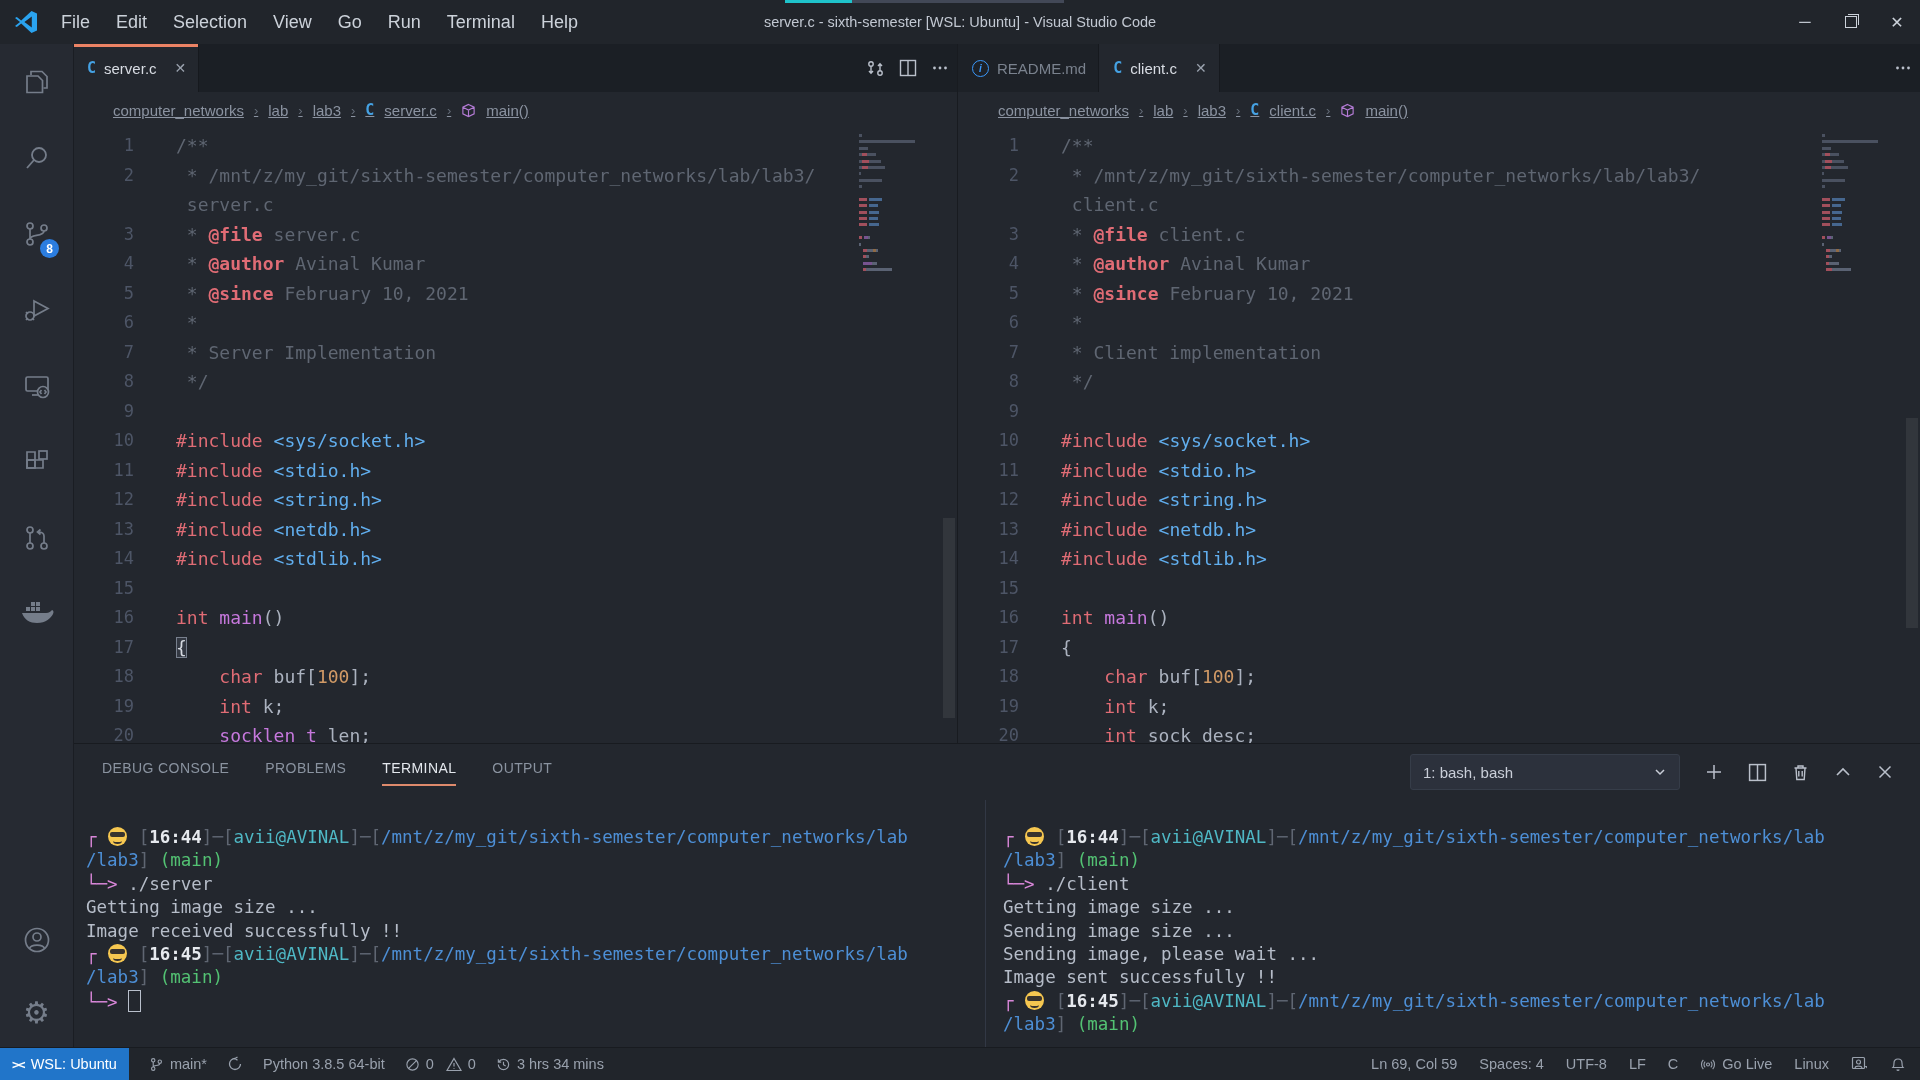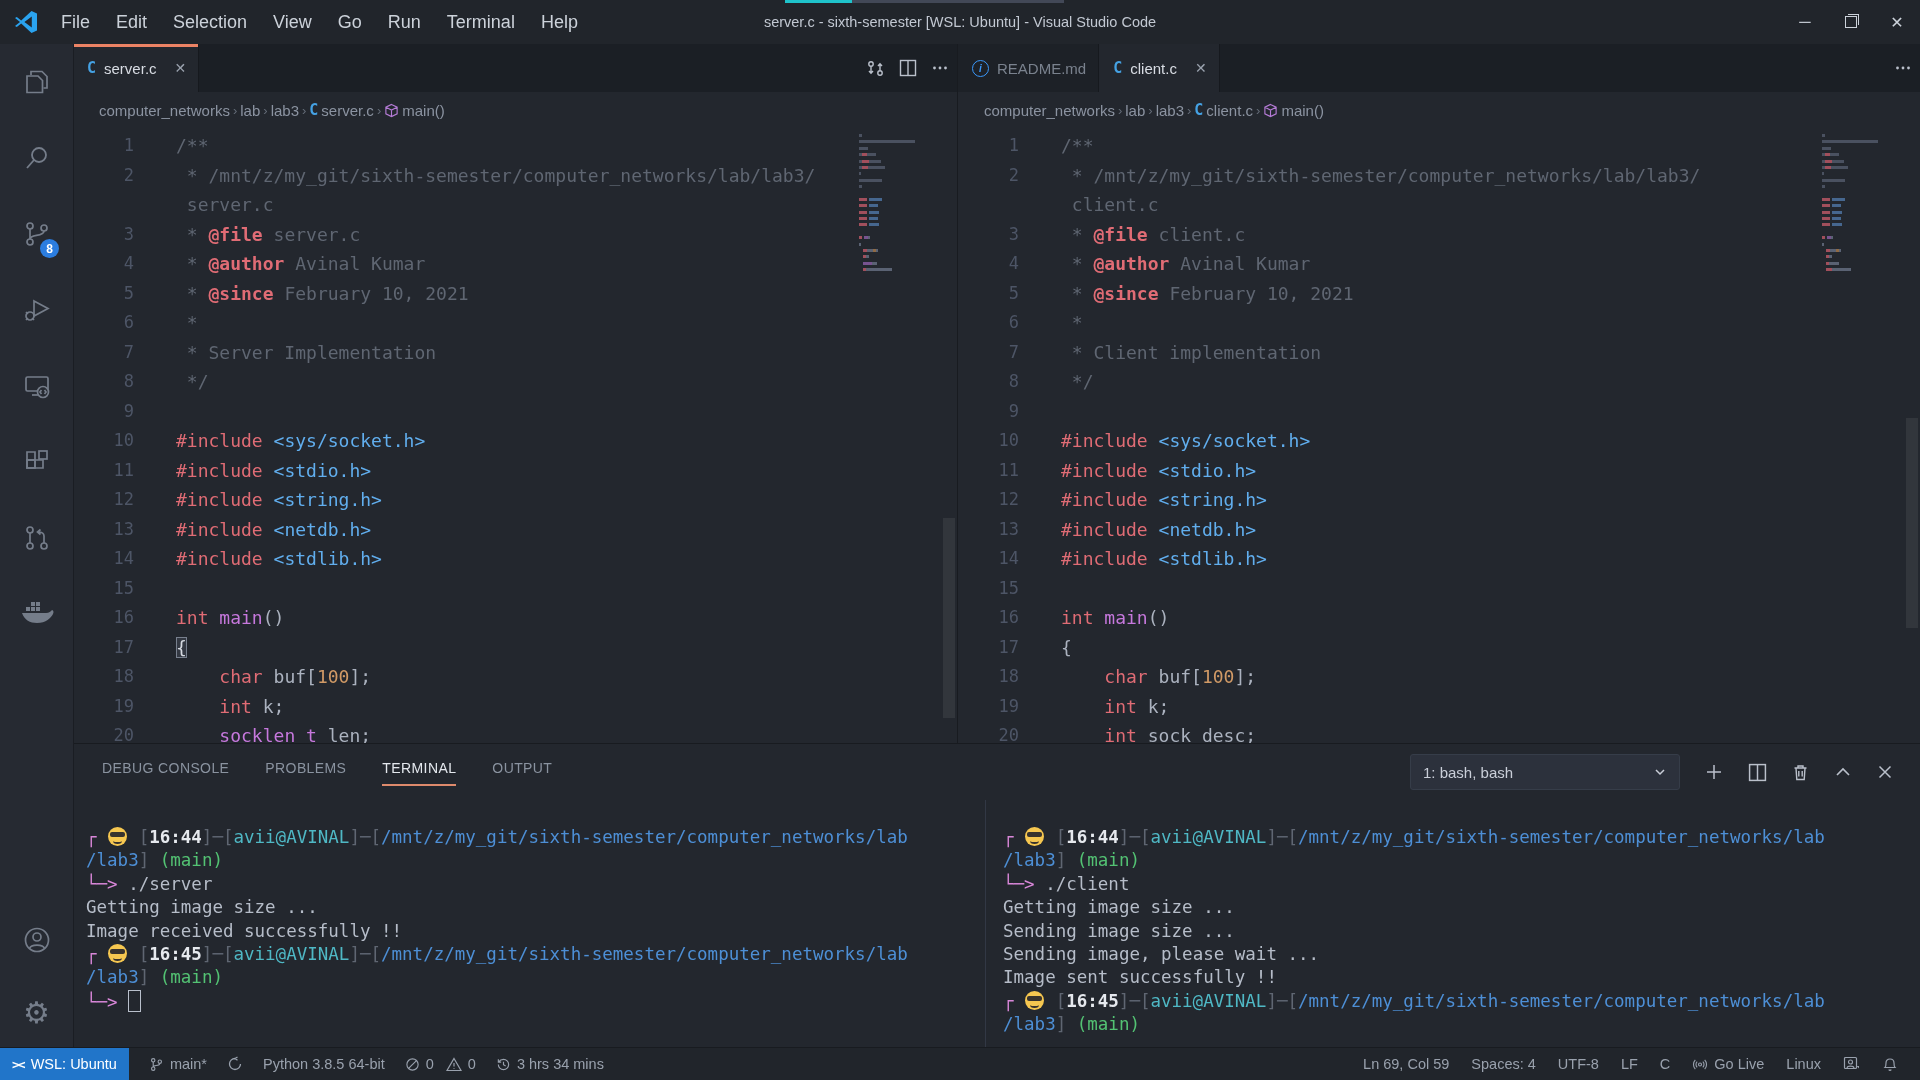--- a/index.html
+++ b/index.html
@@ -29,21 +29,21 @@
   .egroup.g1{flex:1;border-left:1px solid #181b20;}
   .tabstrip{height:48px;background:#1b1f25;display:flex;align-items:stretch;position:relative;}
   .tab{display:flex;align-items:center;padding:0 12px 0 14px;font-size:15px;gap:8px;border-right:1px solid #16191e;position:relative;cursor:default;}
   .tab.active{background:#23272e;color:#d8dce3;}
   .tab.active.focused:before{content:"";position:absolute;left:0;right:0;top:0;height:2.5px;background:#ec8365;}
   .tab.inactive{background:#1d2127;color:#7a828e;}
   .tab .close{margin-left:10px;color:#9aa2ae;font-size:14px;}
   .cfile-icon{color:#45a2e4;font-weight:bold;font-size:15px;font-family:"DejaVu Sans Mono",monospace;}
   .md-icon{width:15px;height:15px;border-radius:50%;border:1.4px solid #3b99fc;color:#3b99fc;font-size:10px;display:flex;align-items:center;justify-content:center;font-style:italic;font-weight:bold;}
   .tab-actions{position:absolute;right:8px;top:0;height:48px;display:flex;align-items:center;gap:14px;color:#9aa2ae;}
-  .breadcrumbs{height:36px;display:flex;align-items:center;padding-left:26px;font-size:15px;color:#8b93a1;gap:3px;background:#23272e;}
+  .breadcrumbs{height:36px;display:flex;align-items:center;padding-left:40px;font-size:15px;color:#8b93a1;gap:10px;background:#23272e;text-decoration:underline;}
   .bc-sep{color:#646c78;font-size:13px;}
   .cube-icon{color:#b57bd6;}
   .editor{position:relative;height:615px;overflow:hidden;background:#23272e;}
   .code-lines{position:absolute;left:0;top:3px;right:0;}
   .code-line{display:flex;height:29.5px;line-height:29.5px;font-family:"DejaVu Sans Mono",monospace;font-size:18px;white-space:pre;}
   .code-line .ln{flex:0 0 61px;text-align:right;color:#4d5566;font-size:17px;}
   .code-line .lt{margin-left:42px;}
   .seg.cm{color:#5f6672;} .seg.tag{color:#e06c75;font-weight:bold;} .seg.kw{color:#e06c75;}
   .seg.str{color:#61aeee;} .seg.typ{color:#c678dd;} .seg.fn{color:#c678dd;}
   .seg.fg{color:#abb2bf;} .seg.num{color:#d19a66;}
@@ -71,21 +71,21 @@
   .term-line{height:23.4px;line-height:23.4px;font-family:"DejaVu Sans Mono",monospace;font-size:17.5px;white-space:pre;}
   .seg.tf{color:#b6bdc9;} .seg.tg{color:#5f6672;} .seg.tw{color:#e6e9ee;font-weight:bold;}
   .seg.tc{color:#4fb8c5;} .seg.tb{color:#4d8fd6;} .seg.tgr{color:#53c273;} .seg.tp{color:#d987d9;}
   .seg.emoji{display:inline-block;width:19px;height:19px;border-radius:50%;background:#f6c750;position:relative;vertical-align:-3px;margin:0 1px;}
   .seg.emoji:before{content:"";position:absolute;left:2px;right:2px;top:5px;height:5px;background:#38332e;border-radius:2px;}
   .seg.emoji:after{content:"";position:absolute;left:5px;right:5px;bottom:2px;height:4px;border-bottom:2px solid #38332e;border-radius:0 0 50% 50%;}
   .seg.cursor{display:inline-block;width:11px;height:20px;border:1.5px solid #b9c0cc;vertical-align:-4px;}
   
   .statusbar{position:absolute;left:0;bottom:0;width:1920px;height:32px;background:#21252b;border-top:1px solid #181b20;display:flex;align-items:center;color:#99a1ad;font-size:14.5px;z-index:30;}
   .sb-left{display:flex;align-items:center;height:100%;gap:20px;}
-  .sb-right{margin-left:auto;display:flex;align-items:center;height:100%;gap:22px;padding-right:22px;}
+  .sb-right{margin-left:auto;display:flex;align-items:center;height:100%;gap:22px;padding-right:14px;}
   .sb-item{display:flex;align-items:center;gap:6px;cursor:default;}
   .sb-remote{background:#2175c9;color:#fff;height:100%;display:flex;align-items:center;padding:0 12px;gap:7px;font-size:14.5px;}
   .remote-glyph{font-family:"DejaVu Sans Mono",monospace;font-weight:bold;font-size:13px;letter-spacing:-2px;}
   svg.ico{display:block;}
 </style>
 </head>
 <body>
 
 <div class="titlebar">
   <svg class="vscode-logo" viewBox="0 0 24 24">

